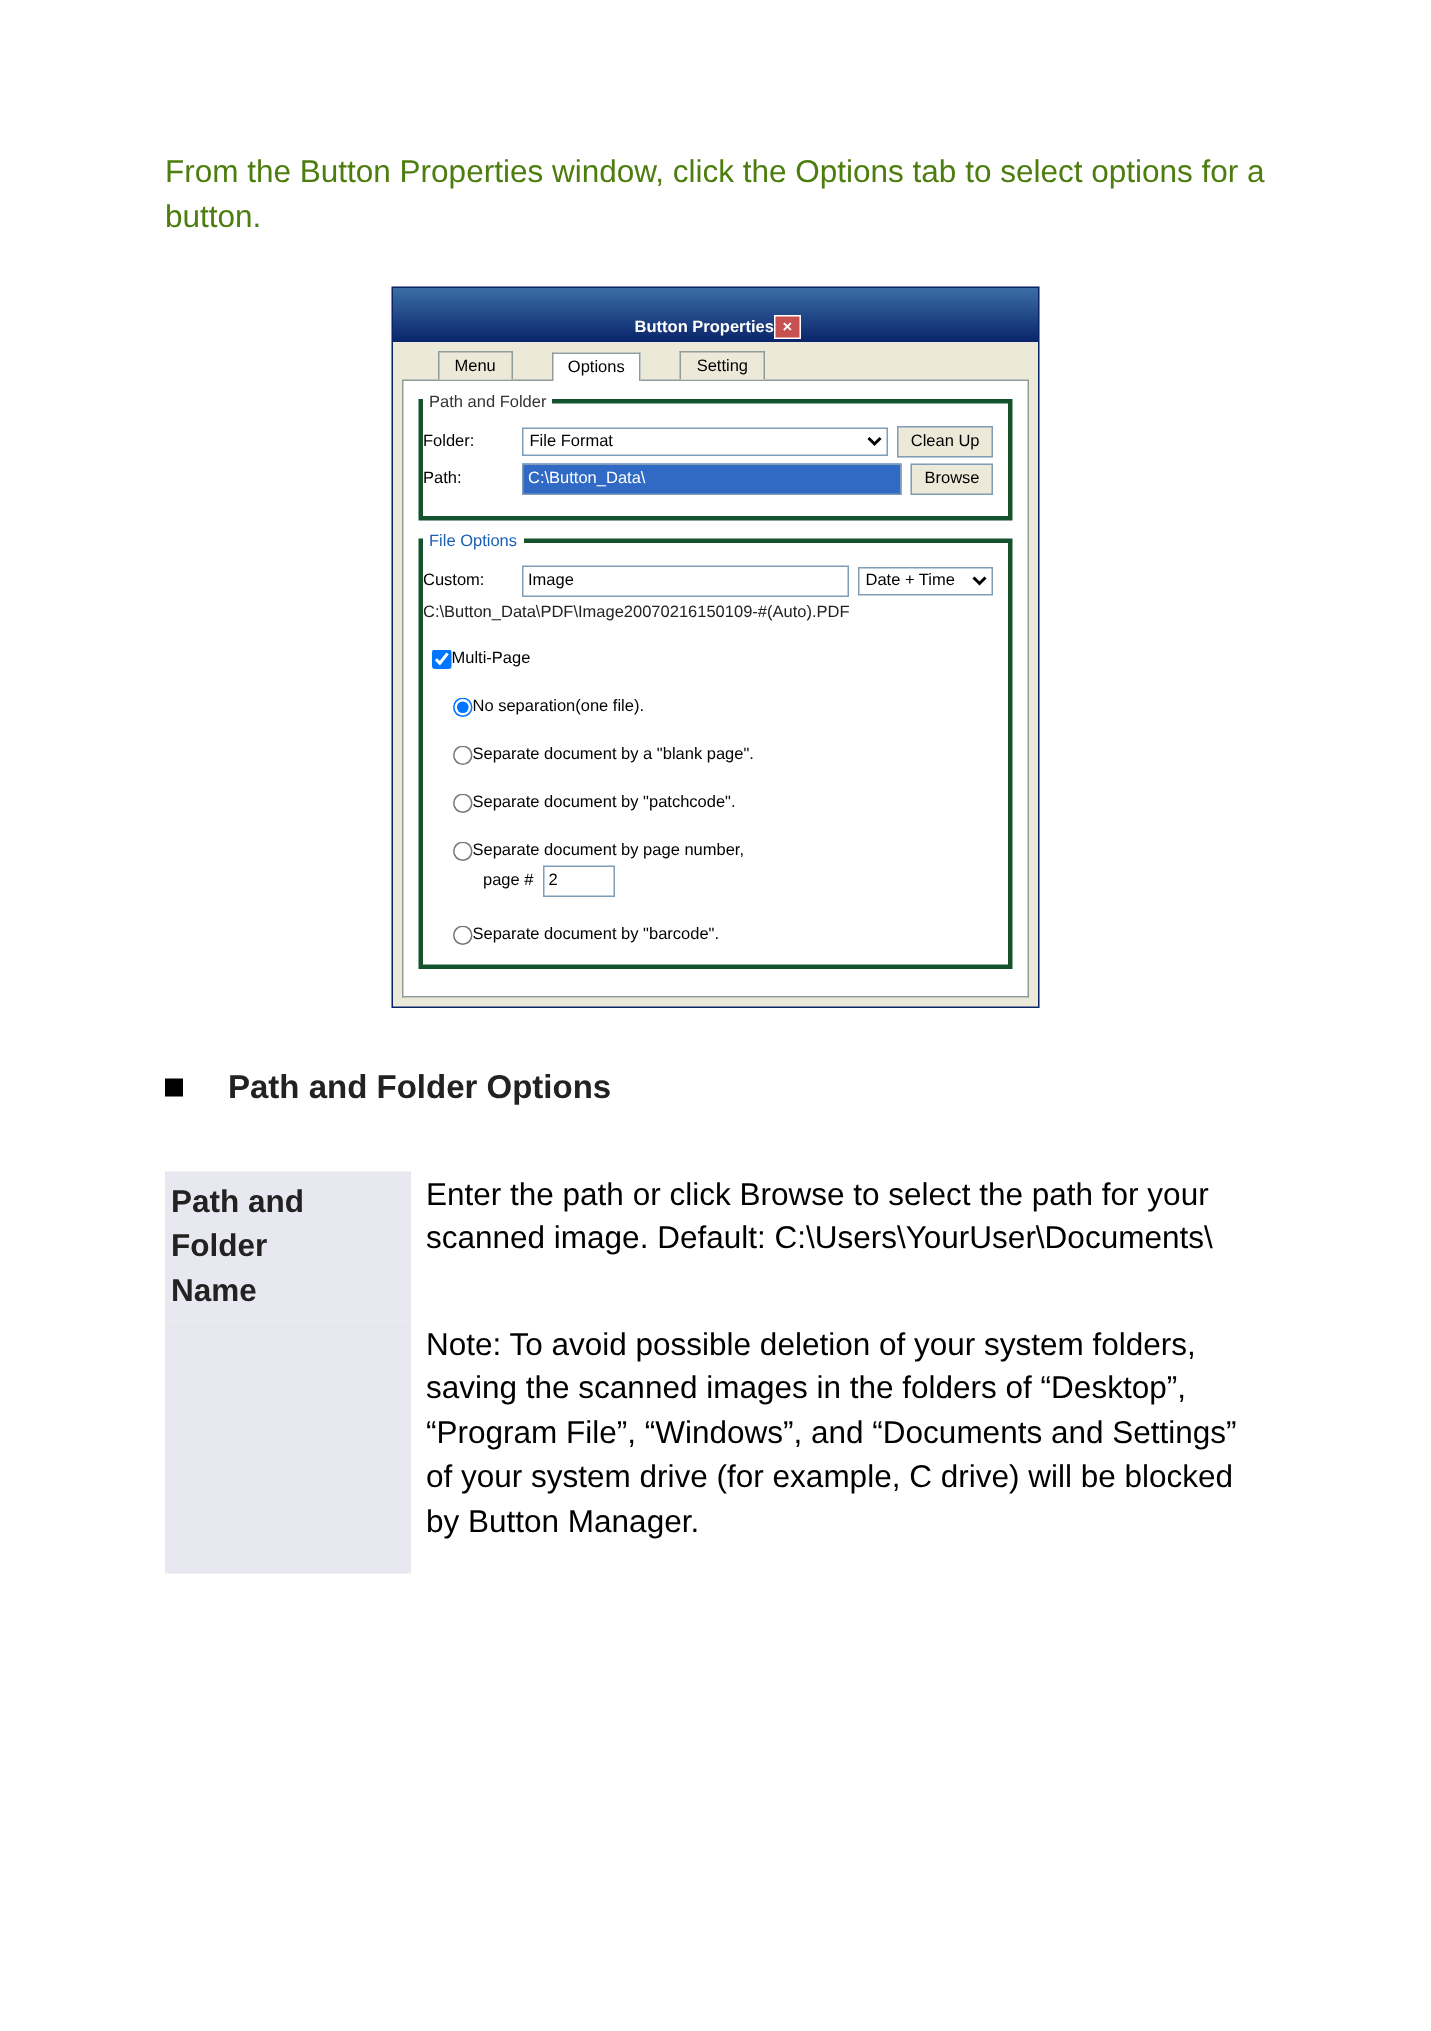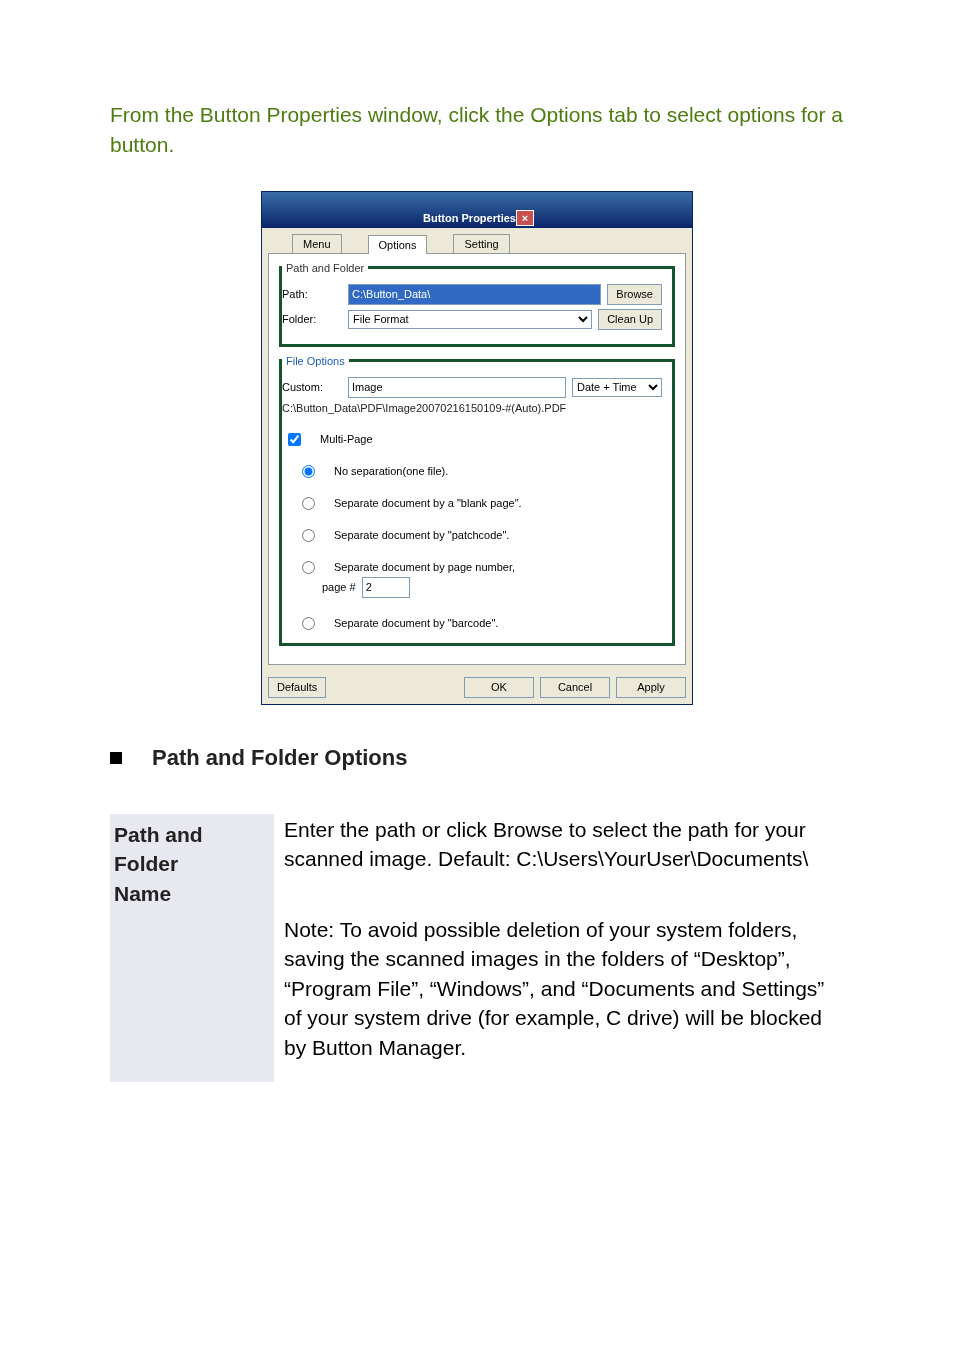--- a/index.html
+++ b/index.html
@@ -117,21 +117,21 @@
     font-family:Tahoma,sans-serif;
   }
   .sel {
     border:1px solid #7f9db9;
     height:19px;
     font-size:11px;
     font-family:Tahoma,sans-serif;
     background:#fff;
   }
   .path-example { margin:4px 0 10px 0; color:#222; font-size:11px; }
-  .chk-row, .rad-row { display:flex; align-items:center; gap:19px; margin:19px 0 3px 6px; font-size:11px; }
+  .chk-row, .rad-row { display:flex; align-items:center; gap:0; margin:19px 0 3px 6px; font-size:11px; }
   .rad-row input[type=radio] { margin:0; }
   .chk-row input[type=checkbox] { margin:0; }
   .page-num-row { margin-left: 40px; display:flex; align-items:center; gap:6px; }
   .dlg-footer {
     display:flex;
     padding:6px;
     gap:6px;
   }
   .dlg-footer .spacer { flex:1; }
   
@@ -184,30 +184,30 @@
       </div>
       <div class="tabs">
         <div class="tab">Menu</div>
         <div class="tab active">Options</div>
         <div class="tab">Setting</div>
       </div>
       <div class="dlg-body">
         <fieldset class="group">
           <legend>Path and Folder</legend>
           <div class="row">
-            <label class="lbl">Path:</label>
-            <input class="txt selblue" style="flex: 1 1 0%;" value="C:\Button_Data\">
-            <button class="btn">Browse</button>
-          </div>
-          <div class="row">
             <label class="lbl">Folder:</label>
             <select class="sel" style="flex:1">
               <option>File Format</option>
             </select>
             <button class="btn">Clean Up</button>
+          </div>
+          <div class="row">
+            <label class="lbl">Path:</label>
+            <input class="txt selblue" style="flex: 1 1 0%;" value="C:\Button_Data\">
+            <button class="btn">Browse</button>
           </div>
         </fieldset>
 
         <fieldset class="group opts">
           <legend>File Options</legend>
           <div class="row">
             <label class="lbl">Custom:</label>
             <input class="txt" style="flex: 1 1 0%;" value="Image">
             <select class="sel" style="width:90px">
               <option>Date + Time</option>
@@ -237,27 +237,20 @@
           </div>
           <div class="page-num-row">
             <span>page #</span>
             <input class="txt" style="width: 40px;" value="2">
           </div>
           <div class="rad-row" style="margin-left:20px">
             <input type="radio" name="sep" style="">
             <span>Separate document by "barcode".</span>
           </div>
         </fieldset>
-      </div>
-      <div class="dlg-footer">
-        <button class="btn">Defaults</button>
-        <span class="spacer"></span>
-        <button class="btn" style="width:70px">OK</button>
-        <button class="btn" style="width:70px">Cancel</button>
-        <button class="btn" style="width:70px">Apply</button>
       </div>
     </div>
   </div>
 
   <div class="bullet-head">
     <span class="sq"></span>
     <h3>Path and Folder Options</h3>
   </div>
 
   <table class="def">

